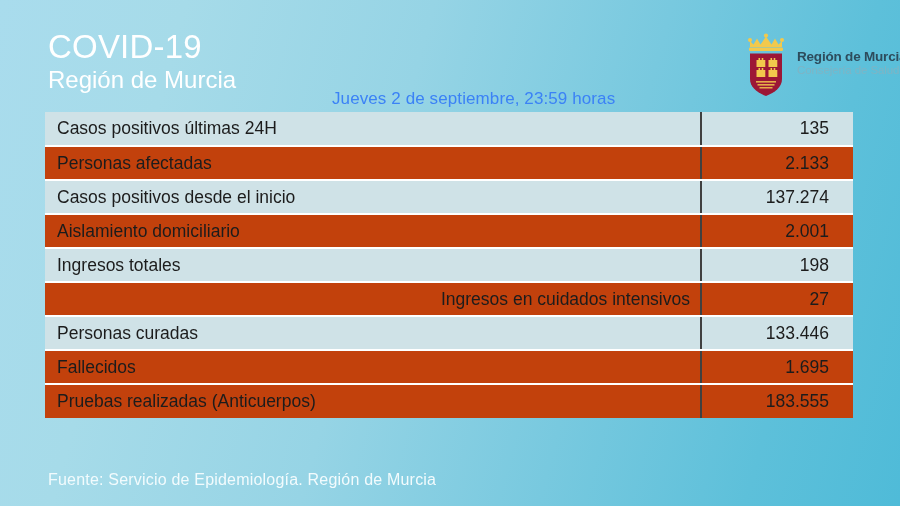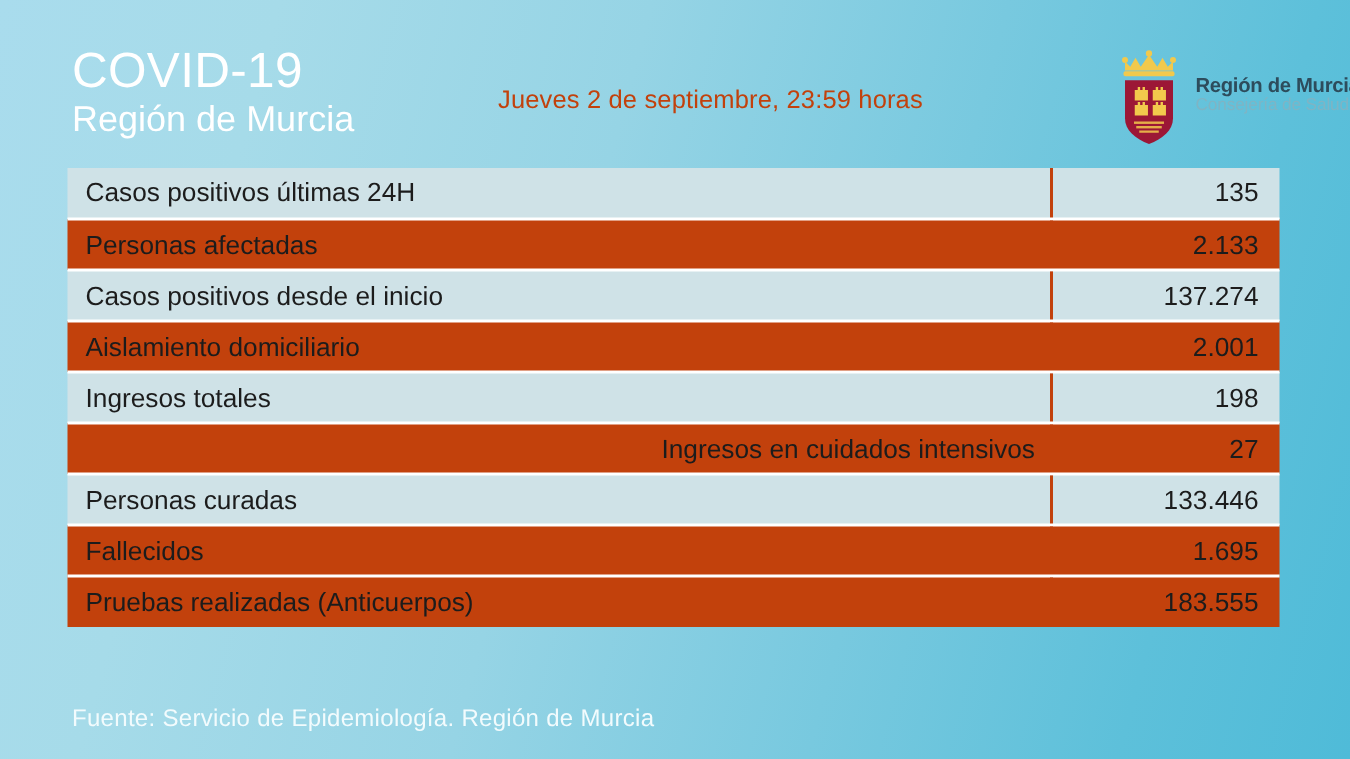--- a/index.html
+++ b/index.html
@@ -44,23 +44,23 @@
   .subtitle {
     font-size: 24px;
     color: #ffffff;
     line-height: 1.15;
     margin-top: 1px;
     font-weight: 400;
   }
   .datestamp {
     position: absolute;
     left: 332px;
-    top: 44px;
+    top: 76px;
     font-size: 17px;
-    color: #c2410c;
+    color: #3b82f6;
     font-weight: 400;
     letter-spacing: 0.1px;
   }
 
   
   .logo {
     position: absolute;
     left: 742px;
     top: 16px;
     width: 148px;
@@ -114,25 +114,25 @@
     font-size: 17.5px;
     color: #1c1c1c;
     font-weight: 400;
     box-sizing: border-box;
     border-bottom: 2px solid #ffffff;
   }
   .cell-label {
     width: 656px;
     padding-left: 12px;
     text-align: left;
-    border-right: 2px solid #c2410c;
+    border-right: 2px solid #404040;
   }
   .cell-value {
     width: 152px;
-    padding-right: 14px;
+    padding-right: 24px;
     text-align: right;
   }
   .row.odd .cell-label,
   .row.odd .cell-value { background: #cfe2e7; }
   .row.even .cell-label,
   .row.even .cell-value { background: #c2410c; }
   .row.last .cell-label,
   .row.last .cell-value { border-bottom: none; }
   .cell-label.indent {
     text-align: right;

